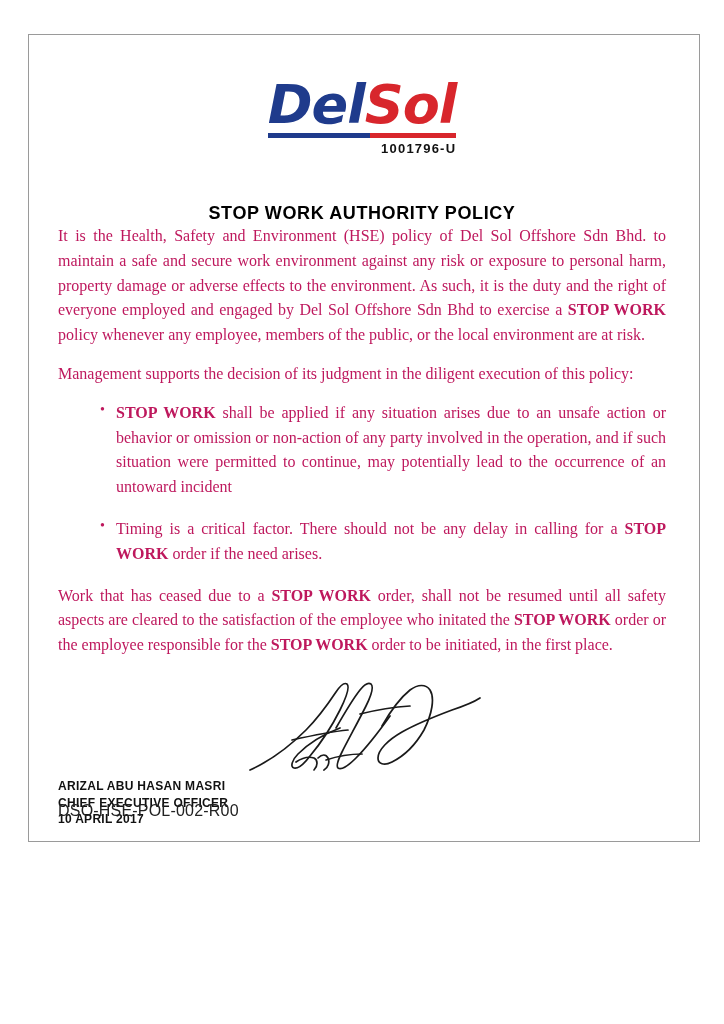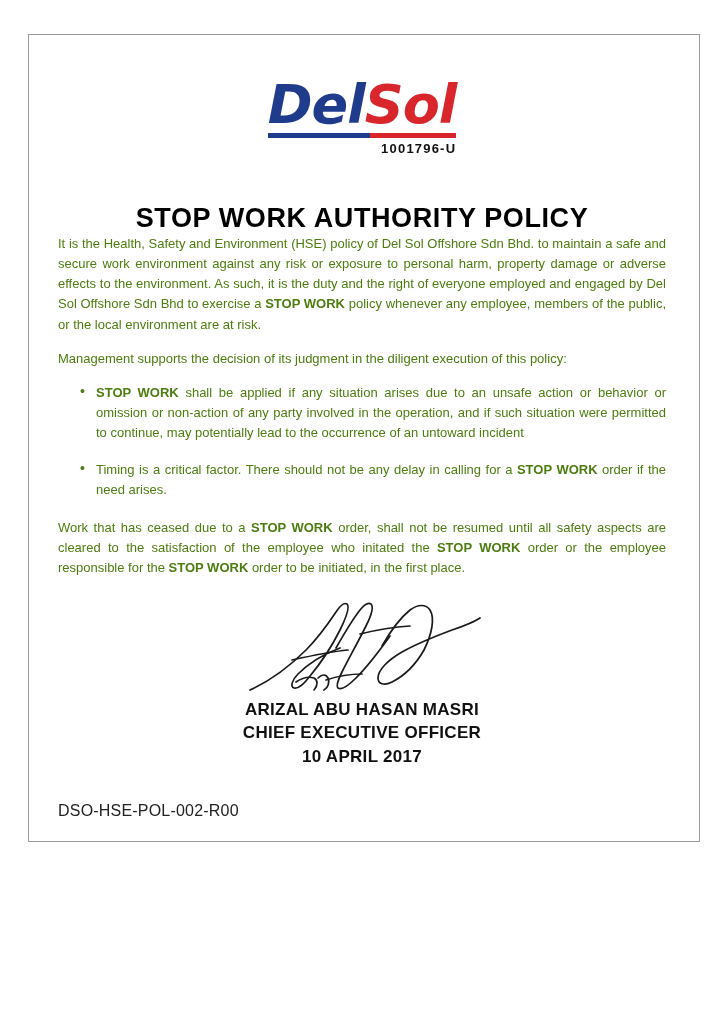--- a/index.html
+++ b/index.html
@@ -79,51 +79,53 @@
     font-weight: bold;
     color: #111111;
     letter-spacing: 1.2px;
     text-align: right;
     margin-top: 4px;
   }
 
   
   .doc-title {
     text-align: center;
-    font-size: 27px;
+    font-size: 18px;
     font-weight: bold;
     letter-spacing: 0.6px;
     margin-top: 46px;
     margin-bottom: 0;
     color: #000;
   }
 
   
   .body-text {
-    font-size: 13px;
+    font-size: 16px;
     line-height: 1.55;
     text-align: justify;
-    color: #4d7c0f;
+    color: #be185d;
+    font-family: Liberation Serif, serif;
   }
   p.para {
     margin: 0 0 14px 0;
     text-align: justify;
   }
   .first-para { margin-top: 56px; }
 
   ul.bullets {
     margin: 6px 0 0 0;
     padding-left: 38px;
     list-style: none;
   }
   ul.bullets li {
     position: relative;
     margin-bottom: 17px;
     text-align: justify;
     padding-left: 0;
+    margin-left: 20px;
   }
   ul.bullets li::before {
     content: "•";
     position: absolute;
     left: -16px;
     top: -1px;
     font-size: 14px;
     line-height: 1.4;
   }
   b { font-weight: bold; }
@@ -137,22 +139,22 @@
     margin-top: 16px;
     text-align: center;
     position: relative;
     height: 120px;
   }
   .sig-svg {
     display: block;
     margin: 0 auto;
   }
   .sig-names {
-    text-align: center;
-    font-size: 17px;
+    text-align: left;
+    font-size: 12px;
     font-weight: bold;
     line-height: 1.38;
     letter-spacing: 0.3px;
     margin-top: -6px;
   }
 
   
   .doc-code {
     position: absolute;
     left: 58px;

